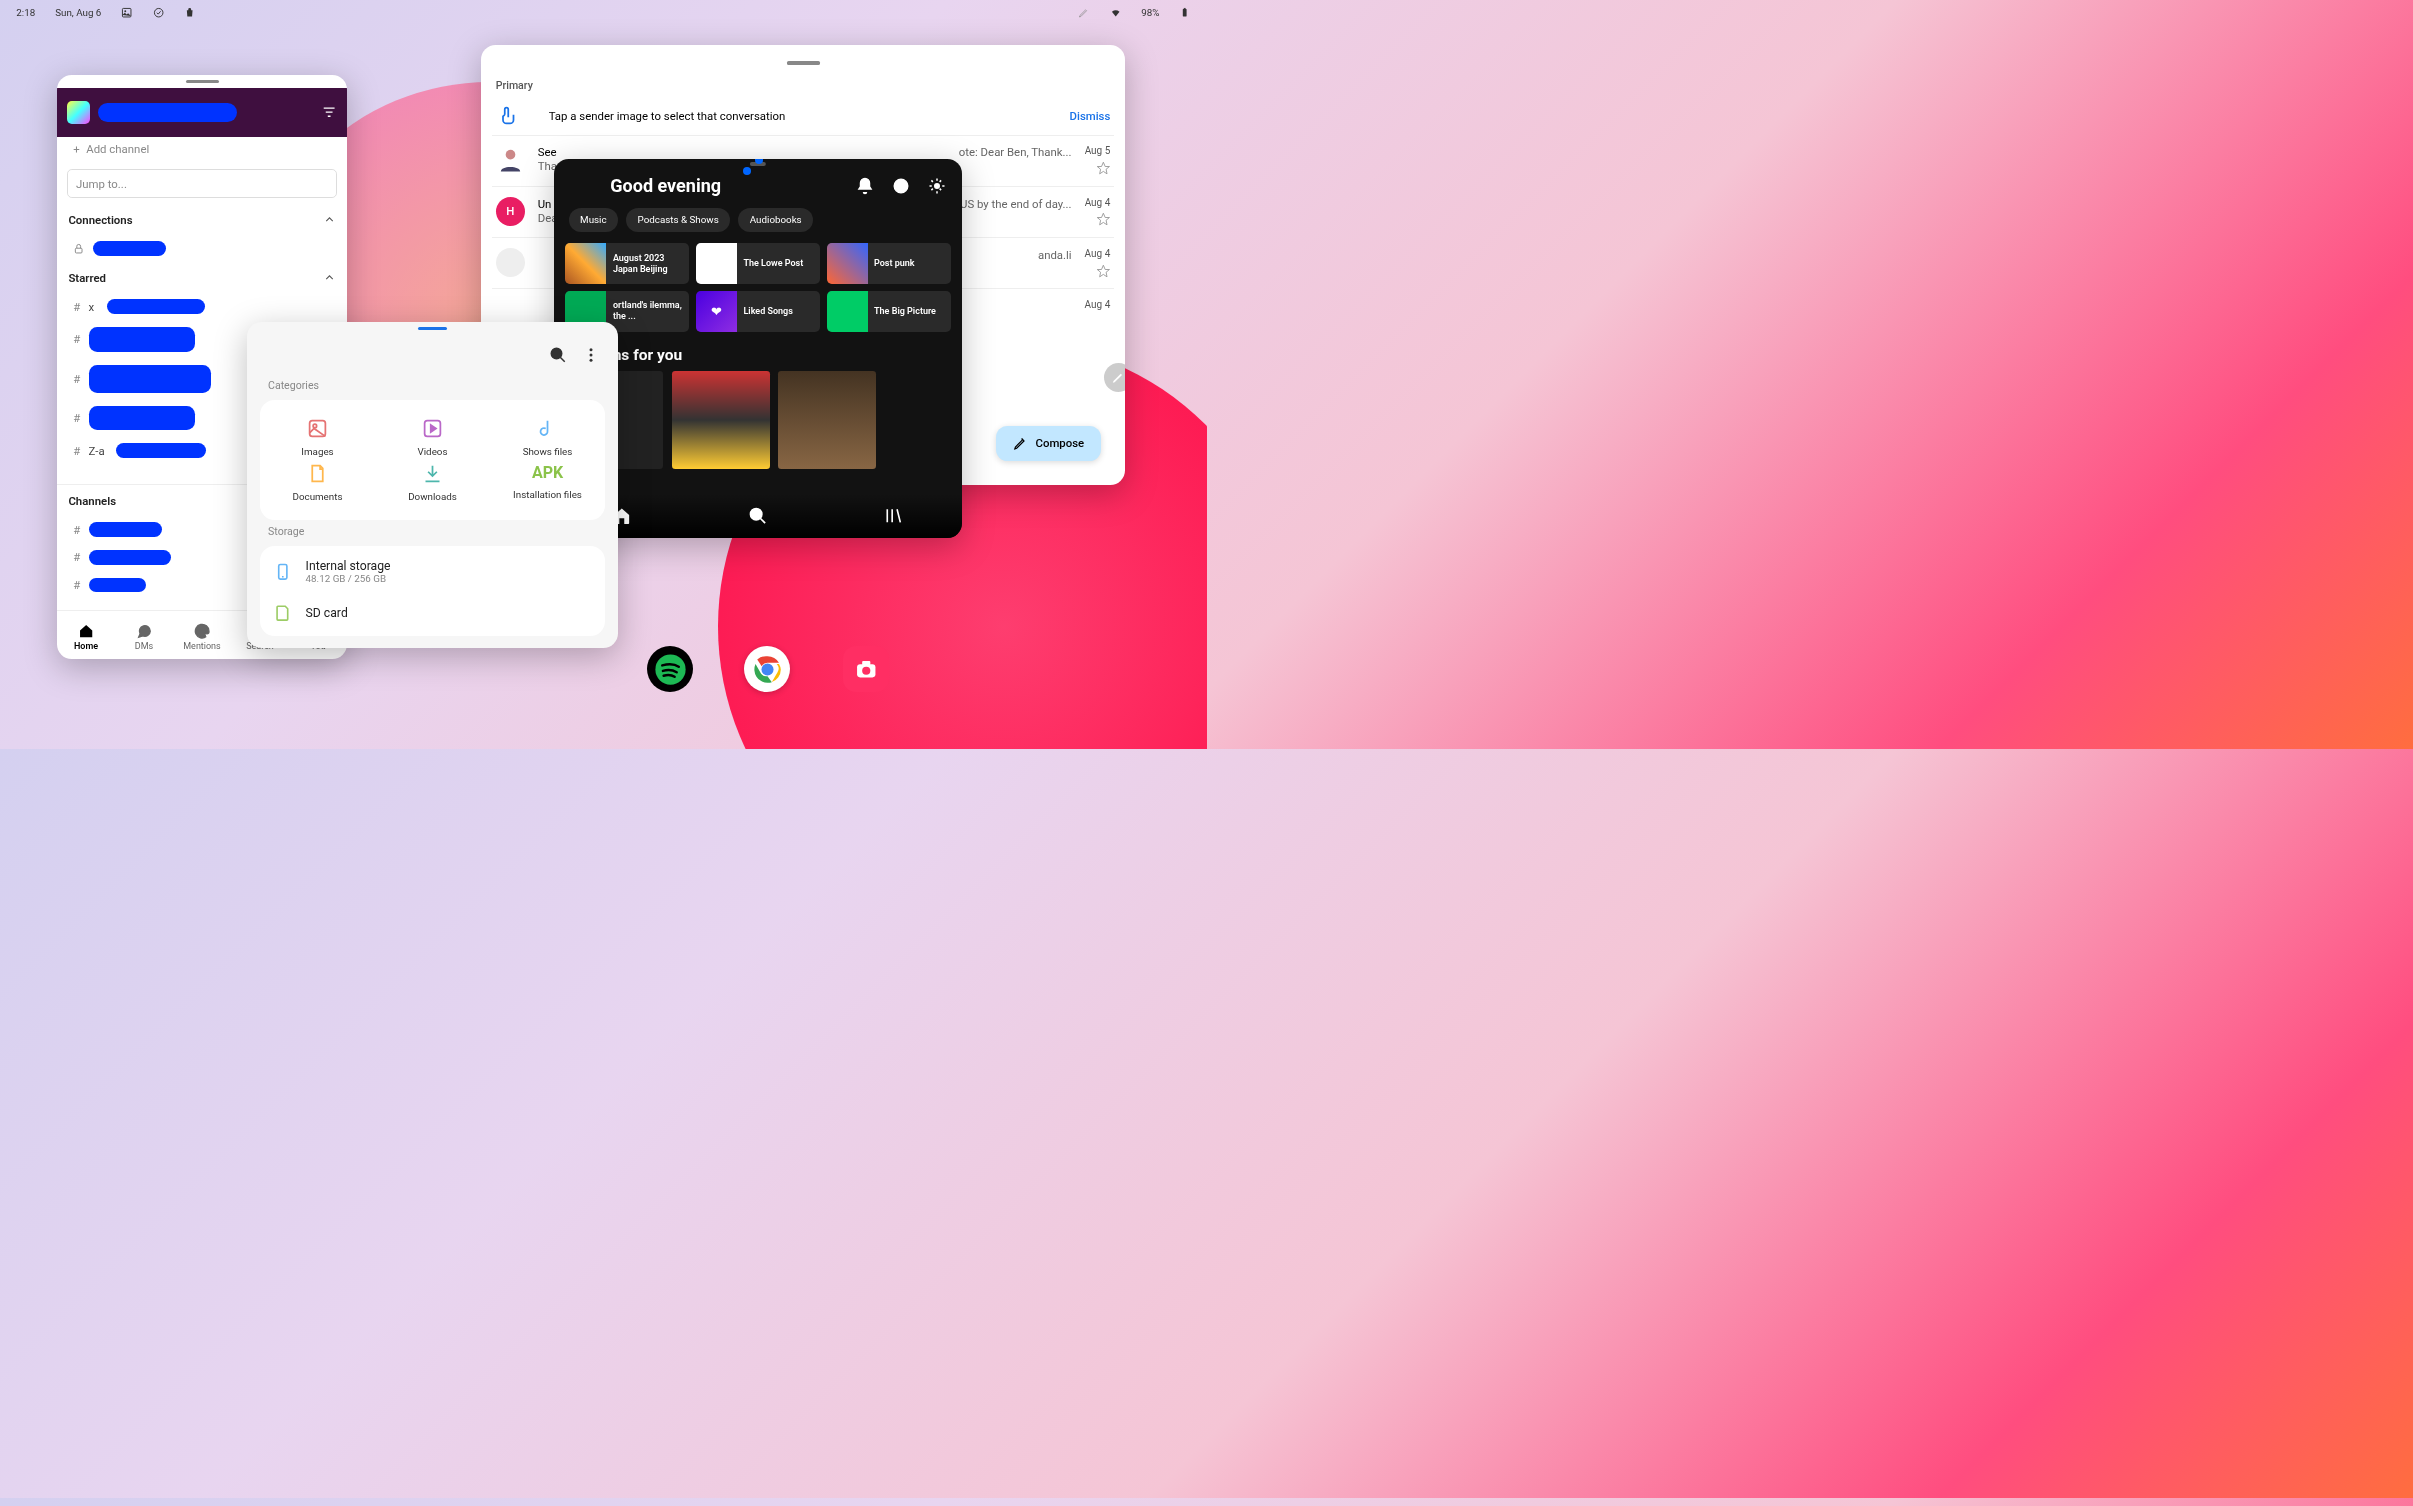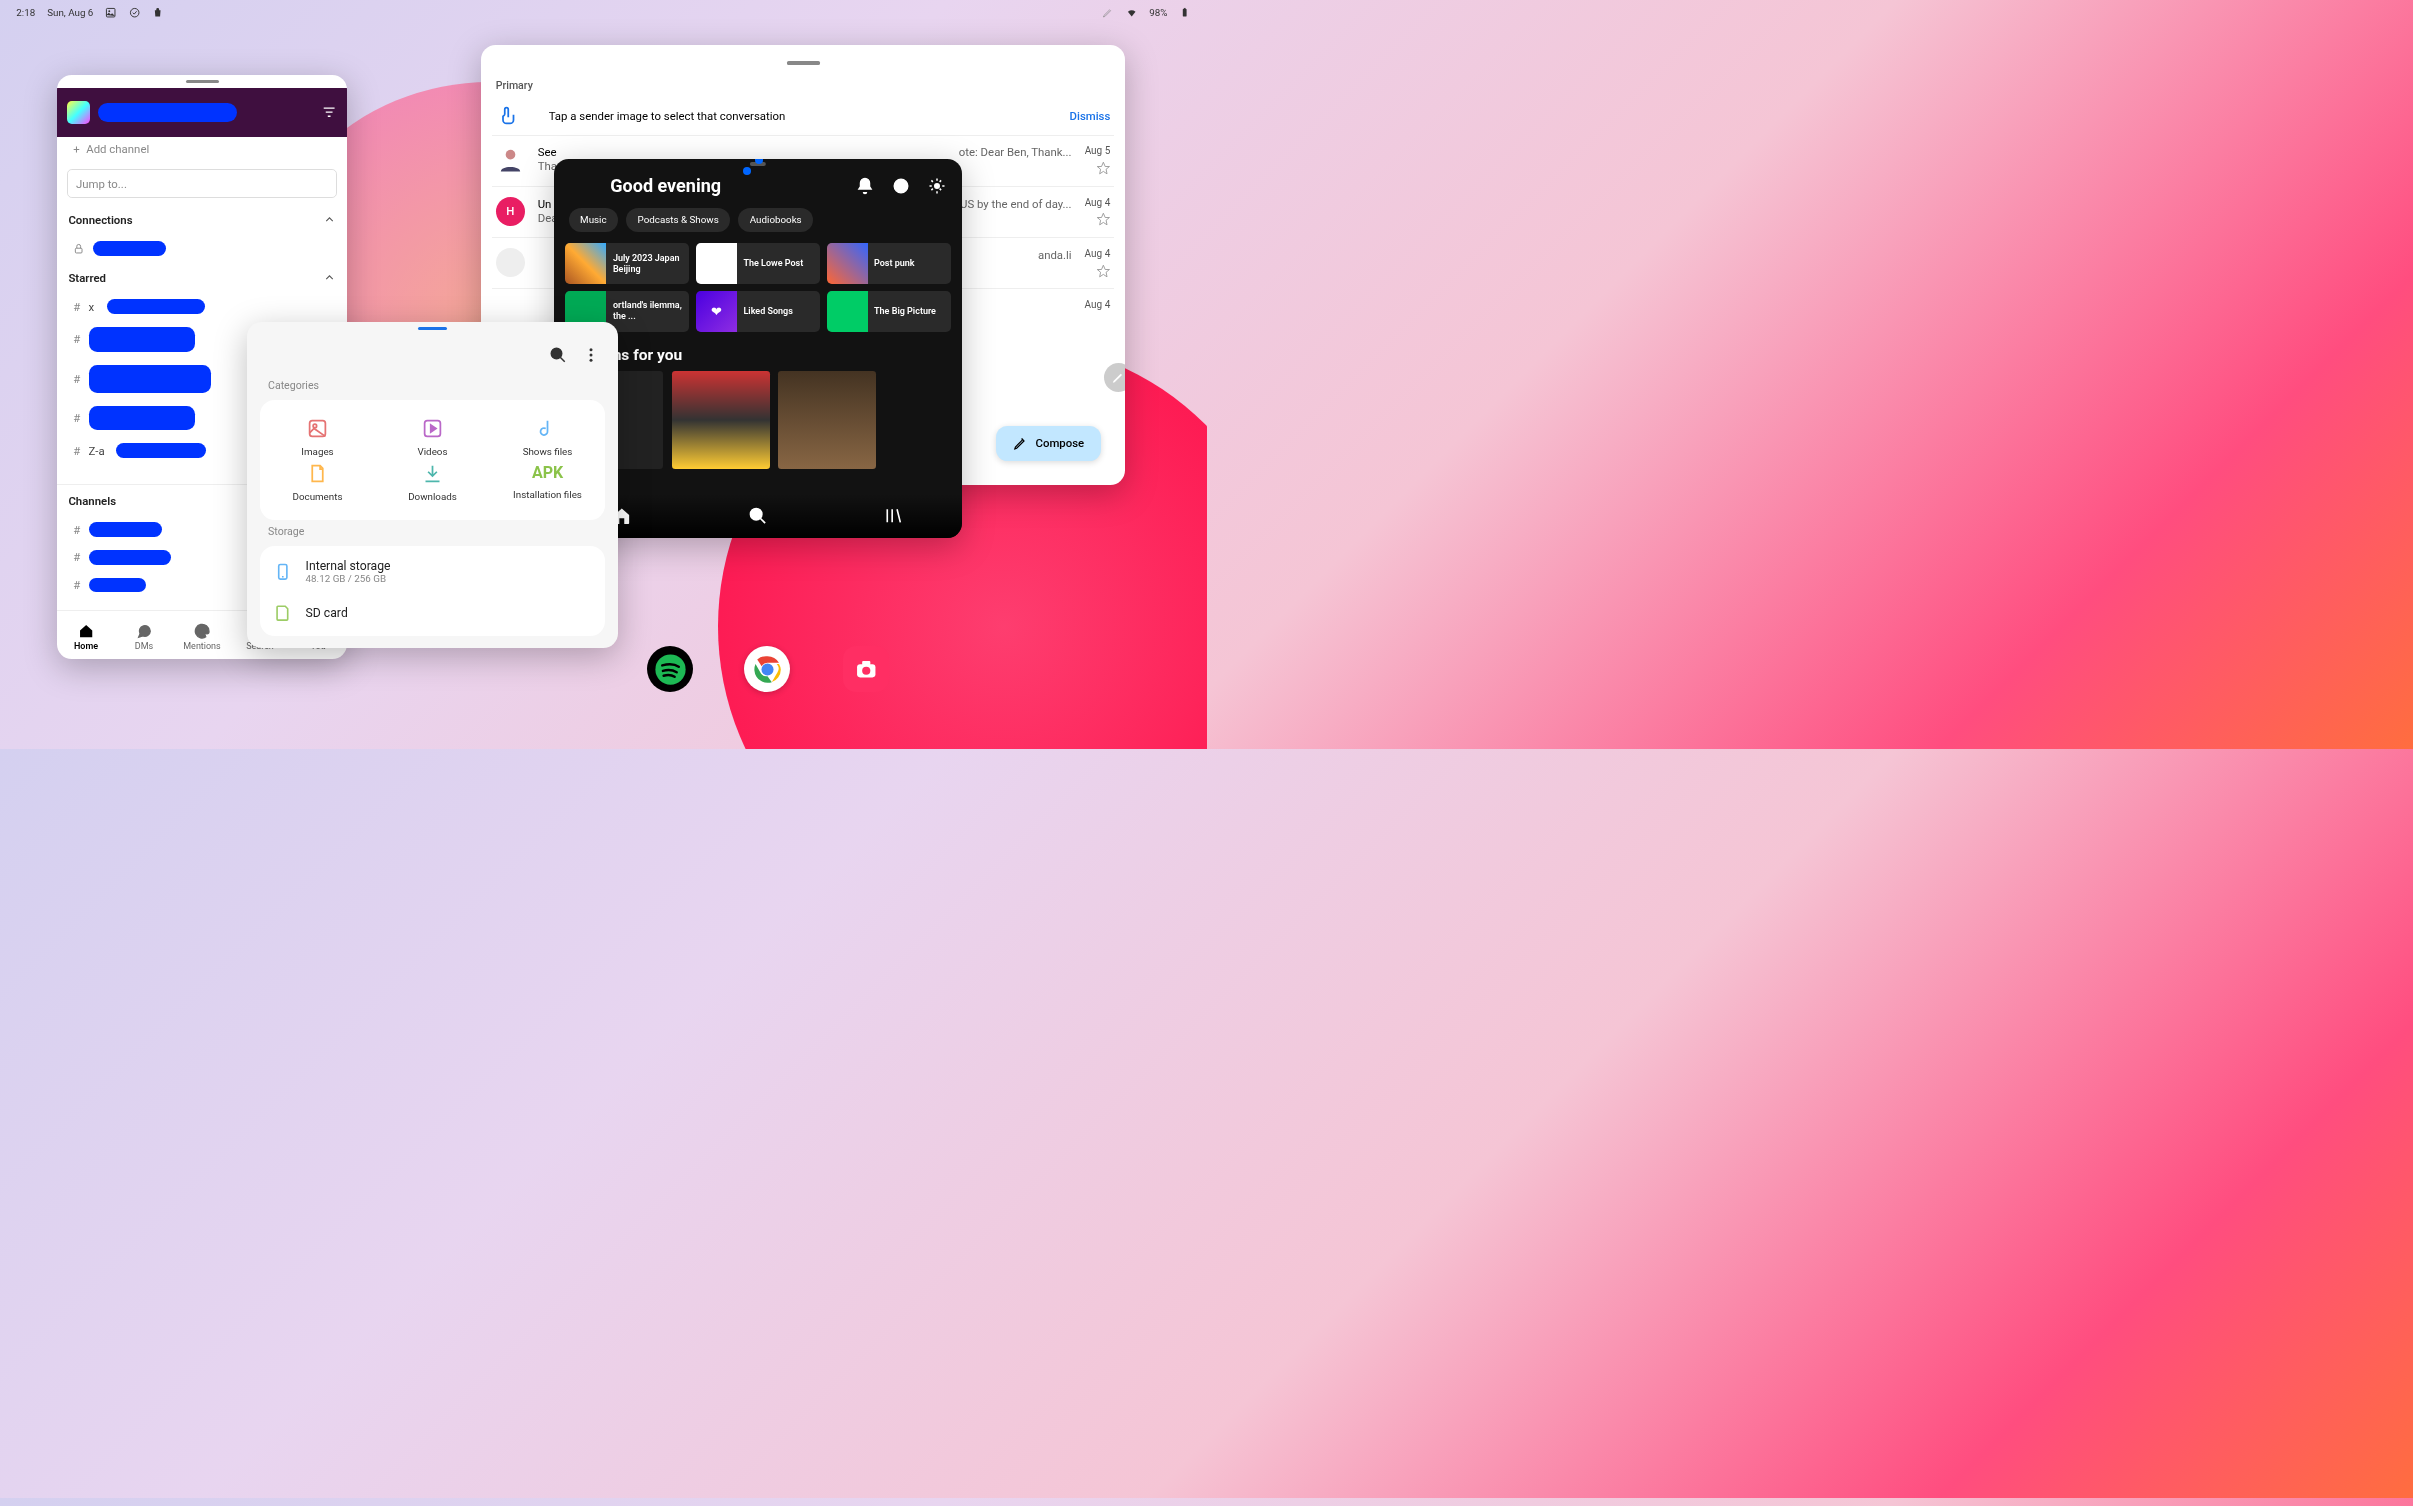--- a/index.html
+++ b/index.html
@@ -9,21 +9,21 @@
     background: linear-gradient(135deg, #d4d0f0 0%, #e8d5f0 30%, #f5c5d5 60%, #ff4d7f 85%, #ff6d3f 100%);
     position: relative; overflow: hidden;
   }
   
   .bg-circle { position: absolute; border-radius: 50%; }
   .bg-c1 { width: 489px; height: 489px; background: radial-gradient(circle, #ff8a5c 0%, #ff5c8a 70%); left: 245px; top: 82px; opacity: 0.6; }
   .bg-c2 { width: 571px; height: 571px; background: radial-gradient(circle, #ff2e63 0%, #ff0844 70%); right: -82px; bottom: -163px; opacity: 0.9; }
 
   
   .statusbar { position: absolute; top: 0; left: 0; right: 0; height: 24.5px; padding: 0 16.3px; display: flex; align-items: center; justify-content: space-between; font-size: 9.8px; color: #333; }
-  .statusbar-left, .statusbar-right { display: flex; align-items: center; gap: 12px; }
+  .statusbar-left, .statusbar-right { display: flex; align-items: center; gap: 20px; }
   .statusbar svg { width: 11.4px; height: 11.4px; fill: #333; }
 
   
   .win { position: absolute; background: #fff; border-radius: 14.7px; overflow: hidden; box-shadow: 0 8.2px 33px rgba(0,0,0,0.25); }
   .drag-handle { width: 33px; height: 3.3px; background: #888; border-radius: 1.6px; margin: 4.9px auto; }
 
   
   .slack { left: 57px; top: 75px; width: 290px; height: 584px; display: flex; flex-direction: column; }
   .slack-header { background: #3f0f3f; color: #fff; height: 49px; display: flex; align-items: center; padding: 0 9.8px; }
   .slack-logo { width: 23px; height: 23px; border-radius: 4.9px; background: linear-gradient(135deg,#ff4,#4ff,#f4f); margin-right: 8.2px; }
@@ -227,21 +227,21 @@
     </div>
   </div>
   <div class="sp-chips">
     <div class="chip">Music</div>
     <div class="chip">Podcasts &amp; Shows</div>
     <div class="chip">Audiobooks</div>
   </div>
   <div class="tile-grid">
     <div class="tile">
         <div class="tile-art" style="background:linear-gradient(45deg,#a52,#fa3,#3af)"></div>
-        <div class="tile-txt">July 2023 Japan Beijing</div>
+        <div class="tile-txt">August 2023 Japan Beijing</div>
       </div>
     <div class="tile">
         <div class="tile-art" style="background:#fff"></div>
         <div class="tile-txt">The Lowe Post</div>
       </div>
     <div class="tile">
         <div class="tile-art" style="background:linear-gradient(45deg,#f63,#36f)"></div>
         <div class="tile-txt">Post punk</div>
       </div>
     <div class="tile">

